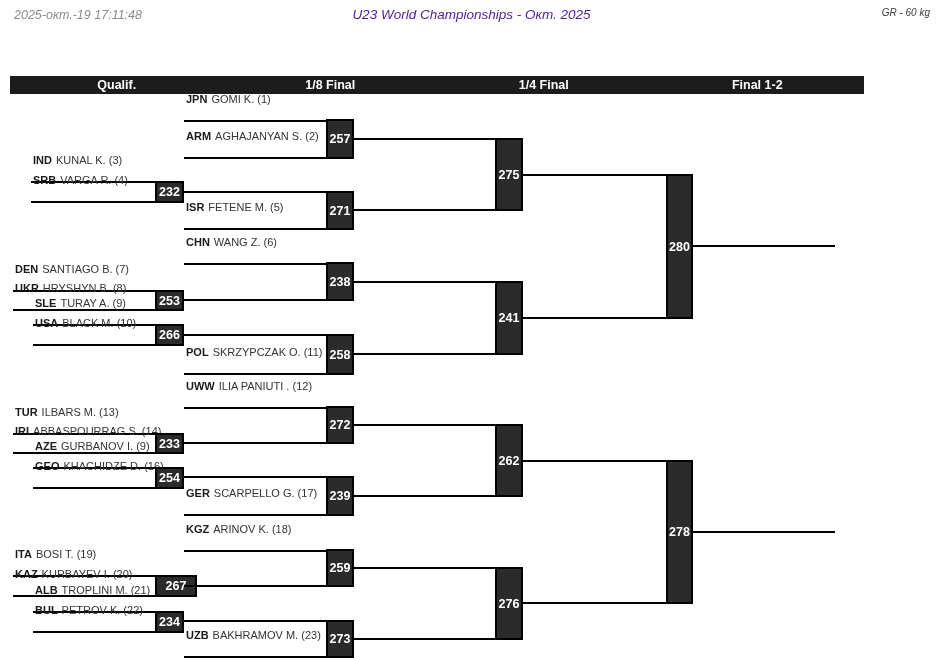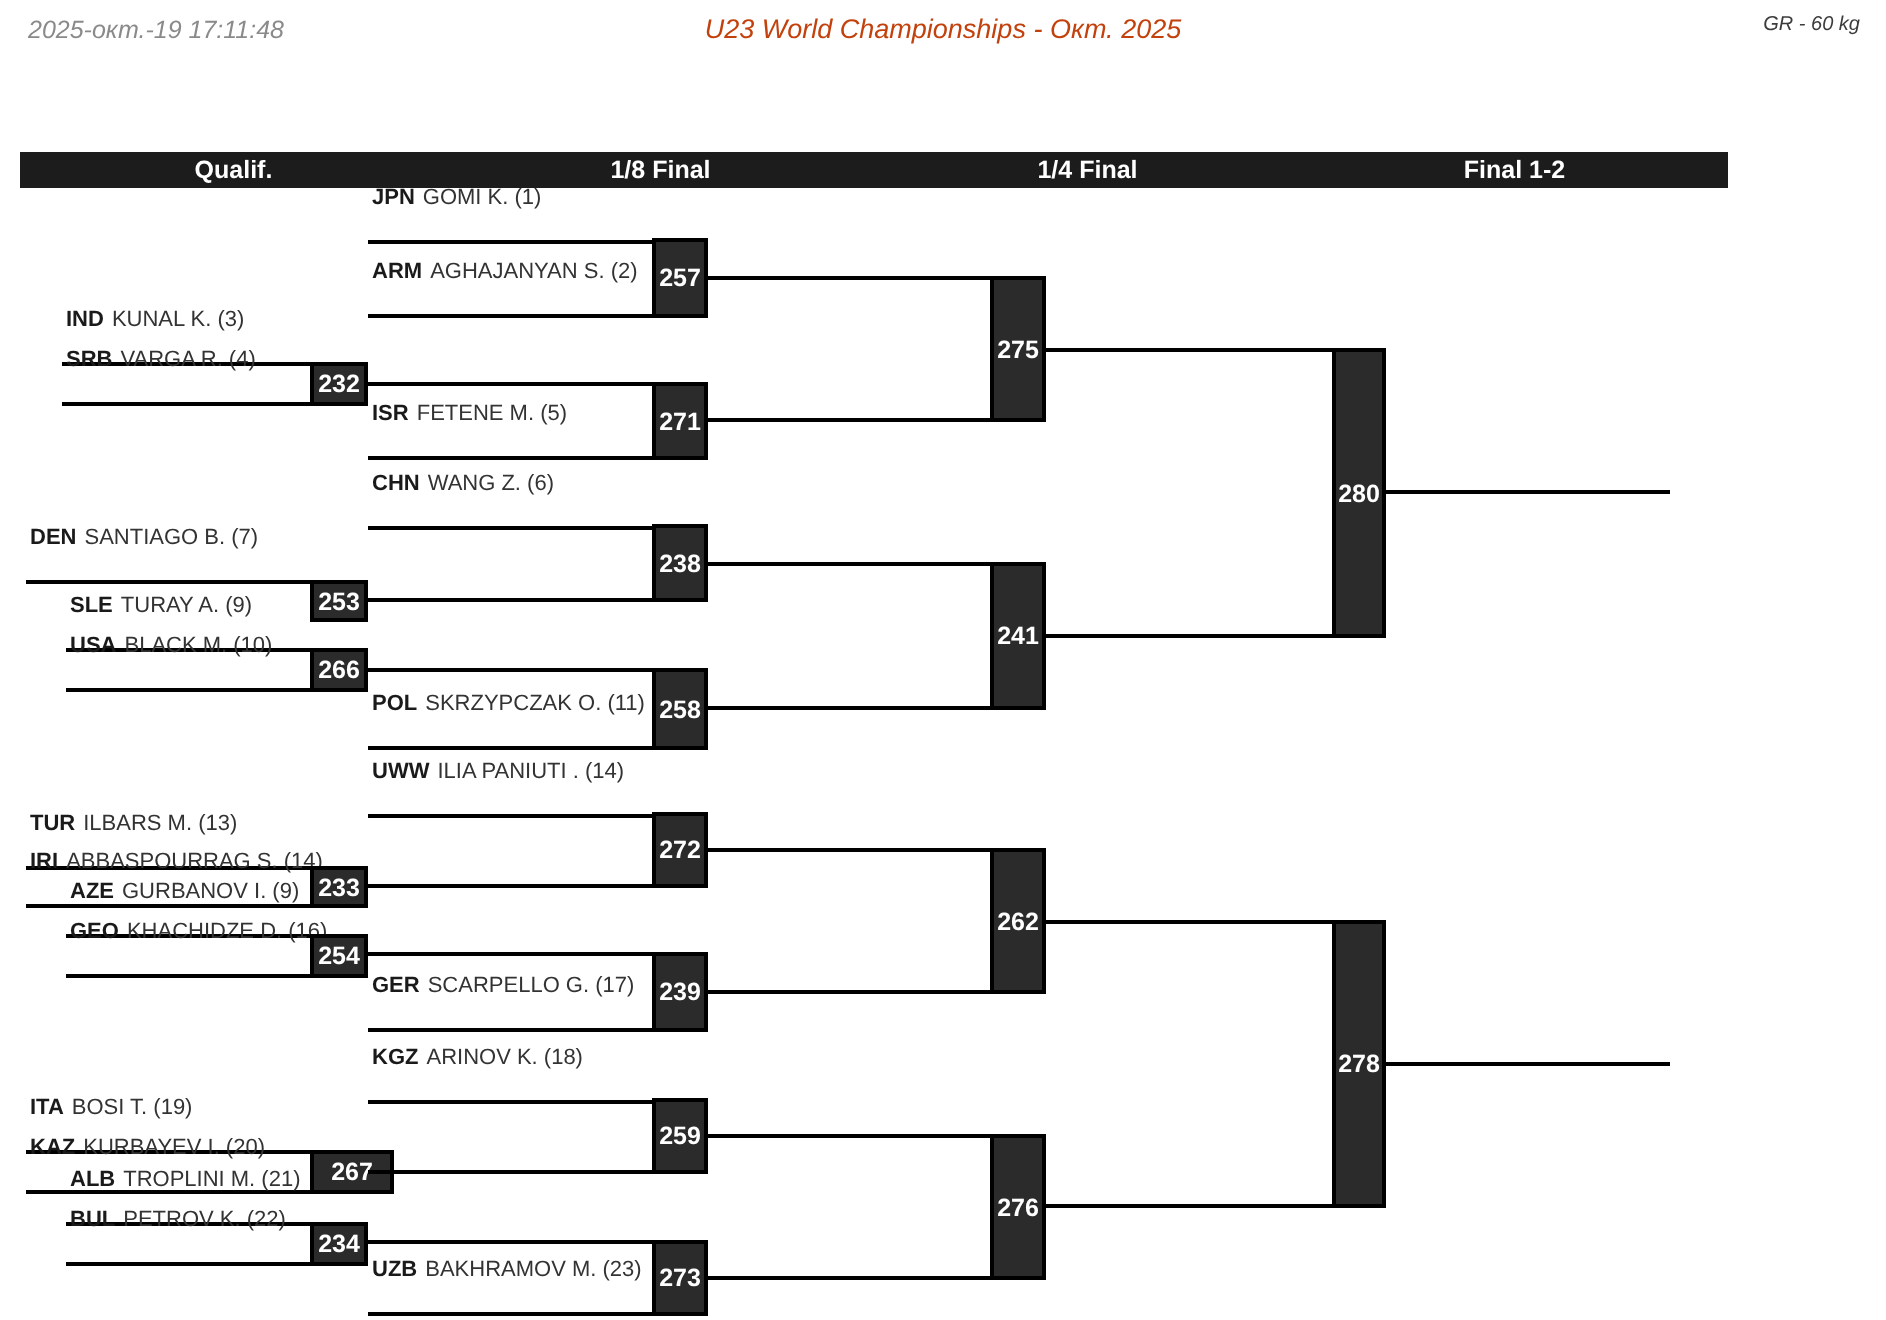--- a/index.html
+++ b/index.html
@@ -2,21 +2,21 @@
 <html><head>
 <meta charset="utf-8">
 <style>
   html,body{margin:0;padding:0;background:#fff;}
   #page{position:relative;width:943px;height:660px;background:#fff;overflow:hidden;
         font-family:"Liberation Sans", sans-serif;}
 
   
   .ts{position:absolute;left:14px;top:8px;font-size:12.5px;font-style:italic;color:#8a8a8a;}
   .title{position:absolute;left:0;right:0;top:7px;text-align:center;font-size:13.5px;
-         font-style:italic;color:#c2410c;}
+         font-style:italic;color:#4c1d95;}
   .cat{position:absolute;right:13px;top:7px;font-size:10px;font-style:italic;color:#3c3c3c;}
 
   
   .bar{position:absolute;left:10px;top:76px;width:854px;height:18px;background:#1c1c1c;
        display:flex;}
   .bar div{flex:1;color:#fff;font-weight:700;font-size:12.5px;text-align:center;line-height:18px;}
 
   
   .entrant{position:absolute;box-sizing:border-box;height:18px;border-bottom:2px solid #000;
            font-size:11px;white-space:nowrap;display:flex;align-items:flex-end;
@@ -68,35 +68,39 @@
       <span>FETENE M. (5)</span>
   </div>
   <div class="entrant" style="left:184px;top:247px;width:142px">
     <span class="noc">CHN</span>
       <span>WANG Z. (6)</span>
   </div>
   <div class="entrant" style="left:13px;top:274px;width:142px">
     <span class="noc">DEN</span>
       <span>SANTIAGO B. (7)</span>
   </div>
+  <div class="entrant" style="left:13px;top:293px;width:142px">
+    <span class="noc">UKR</span>
+      <span>HRYSHYN B. (8)</span>
+  </div>
   <div class="entrant" style="left:33px;top:308px;width:122px">
     <span class="noc">SLE</span>
       <span>TURAY A. (9)</span>
   </div>
   <div class="entrant" style="left:33px;top:328px;width:122px">
     <span class="noc">USA</span>
       <span>BLACK M. (10)</span>
   </div>
   <div class="entrant" style="left:184px;top:357px;width:142px">
     <span class="noc">POL</span>
       <span>SKRZYPCZAK O. (11)</span>
   </div>
   <div class="entrant" style="left:184px;top:391px;width:142px">
     <span class="noc">UWW</span>
-      <span>ILIA PANIUTI . (14)</span>
+      <span>ILIA PANIUTI . (12)</span>
   </div>
   <div class="entrant" style="left:13px;top:417px;width:142px">
     <span class="noc">TUR</span>
       <span>ILBARS M. (13)</span>
   </div>
   <div class="entrant" style="left:13px;top:436px;width:142px">
     <span class="noc">IRI</span>
       <span>ABBASPOURRAG S. (14)</span>
   </div>
   <div class="entrant" style="left:33px;top:451px;width:122px">

